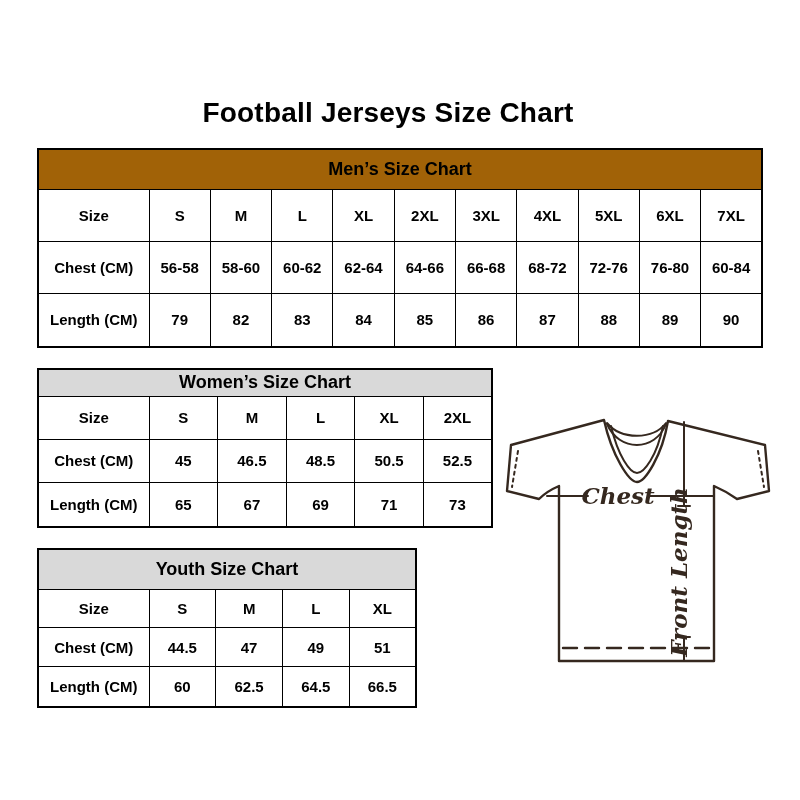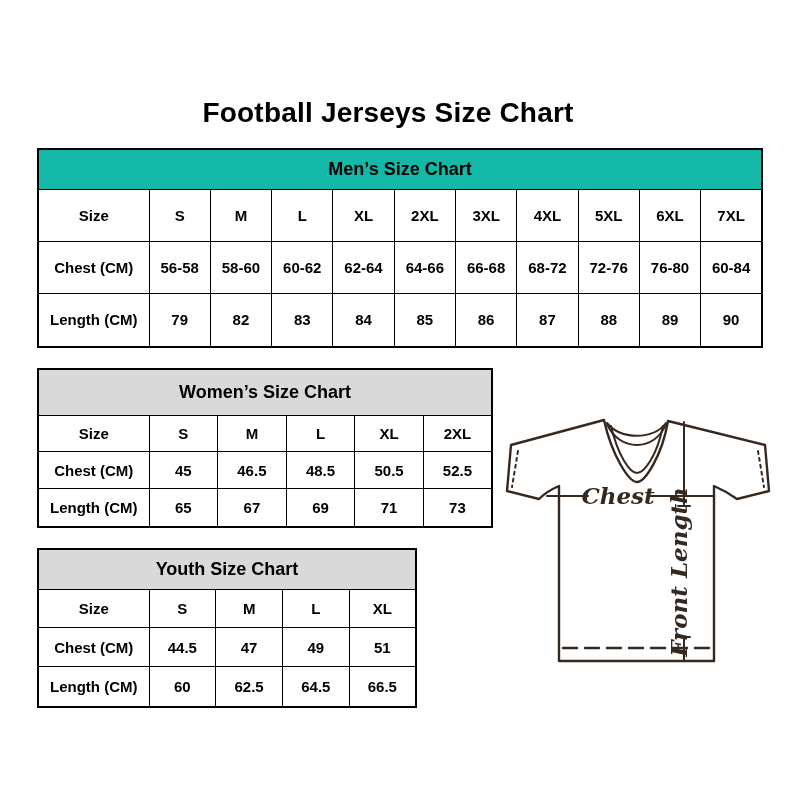--- a/index.html
+++ b/index.html
@@ -46,21 +46,21 @@
         <col>
         <col>
         <col>
         <col>
         <col>
         <col>
         <col>
       </colgroup>
       <tbody>
         <tr style="height: 40px;">
-          <td colspan="11" class="hdr" style="background: #14b8a6;">Men’s Size Chart</td>
+          <td colspan="11" class="hdr" style="background: #a16207;">Men’s Size Chart</td>
         </tr>
         <tr>
           <td>Size</td>
           <td>S</td>
           <td>M</td>
           <td>L</td>
           <td>XL</td>
           <td>2XL</td>
           <td>3XL</td>
           <td>4XL</td>
@@ -100,21 +100,21 @@
   <table id="womens-table" class="size-table">
       <colgroup>
         <col style="width: 111px;">
         <col>
         <col>
         <col>
         <col>
         <col>
       </colgroup>
       <tbody>
-        <tr style="height: 46px;">
+        <tr style="height: 27px;">
           <td colspan="6" class="hdr" style="background: rgb(217, 217, 217);">Women’s Size Chart</td>
         </tr>
         <tr>
           <td>Size</td>
           <td>S</td>
           <td>M</td>
           <td>L</td>
           <td>XL</td>
           <td>2XL</td>
         </tr>

